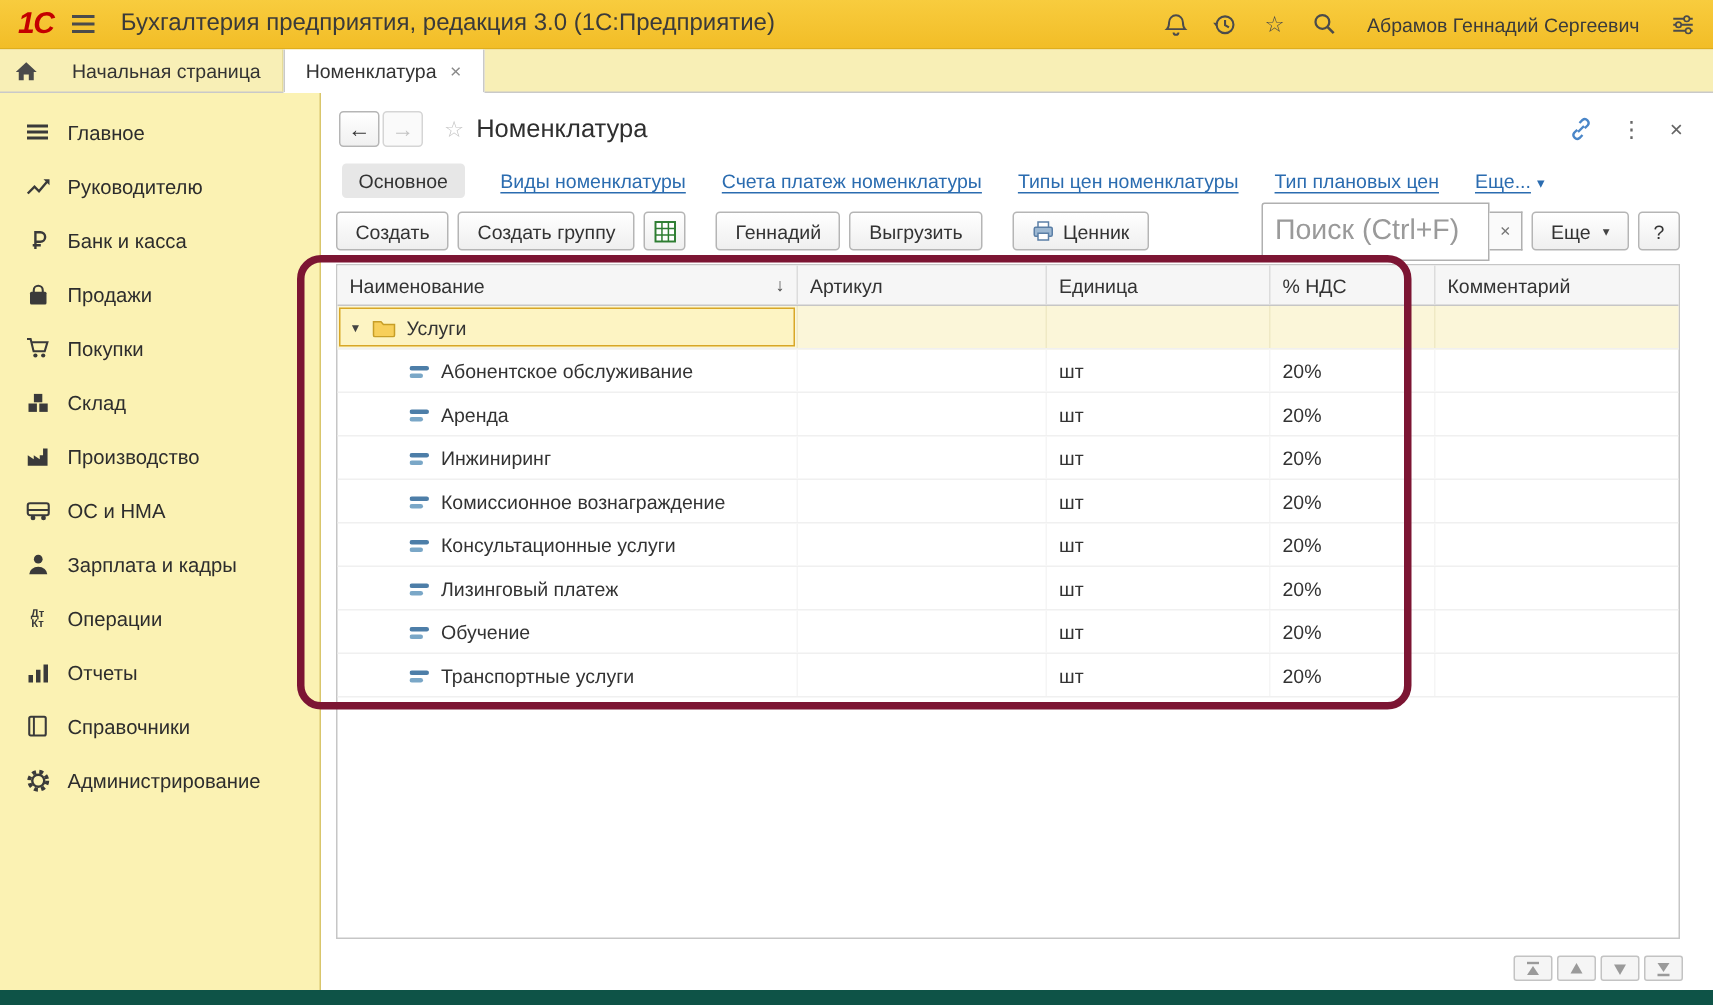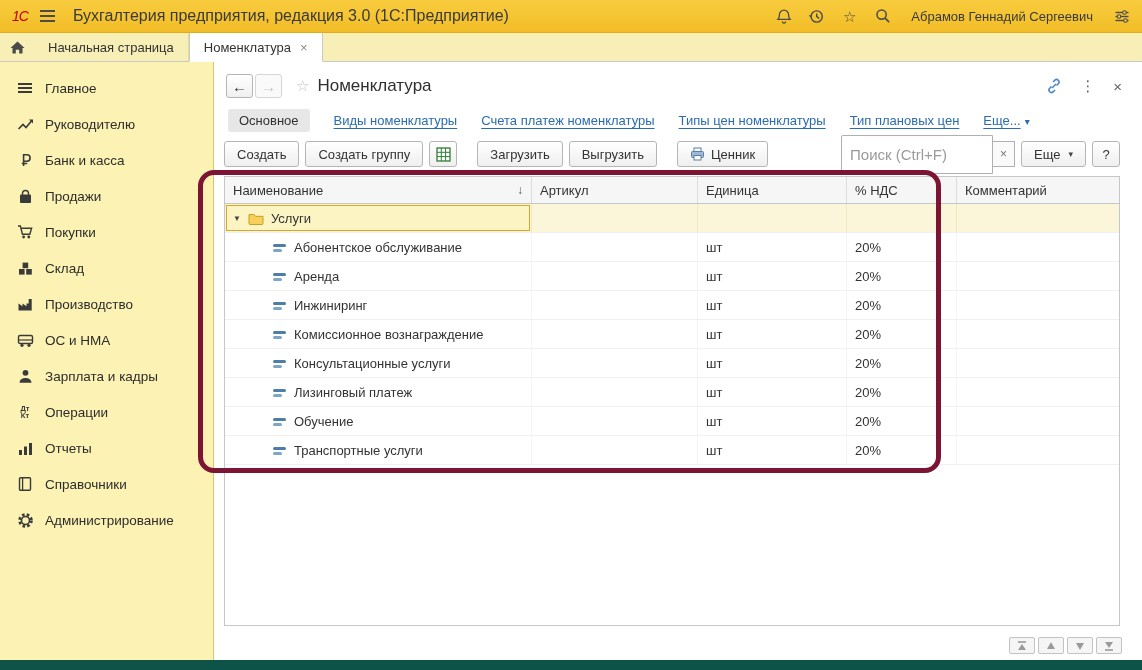--- a/index.html
+++ b/index.html
@@ -1,21 +1,21 @@
 <!DOCTYPE html>
 <html><head>
 <meta charset="utf-8">
 <style>
   * { margin:0; padding:0; box-sizing:border-box; }
   body { font-family:"Liberation Sans", sans-serif; background:#888; }
   .app { position:relative; width:1142px; height:670px; background:#fff; overflow:hidden; }
 
   
   .topbar { height:33px; background:linear-gradient(#f8cc3e,#f2bd27); display:flex; align-items:center; padding:0 12px; gap:12px; border-bottom:1px solid #dfae1d; }
-  .logo { font-weight:normal; font-size:14px; color:#c40000; font-style:italic; letter-spacing:-1px; }
+  .logo { font-weight:bold; font-size:20px; color:#c40000; font-style:italic; letter-spacing:-1px; }
   .bars i { display:block; width:15px; height:2px; background:#4b4b4b; margin:3px 0; }
   .top-title { font-size:16px; color:#3a3a3a; margin-left:6px; }
   .top-right { margin-left:auto; display:flex; align-items:center; gap:16px; }
   .top-ic { width:17px; height:17px; display:flex; align-items:center; justify-content:center; cursor:pointer; }
   .star-glyph { font-size:15px; color:#4b4b4b; line-height:1; }
   .user-name { font-size:13px; color:#3a3a3a; margin:0 4px; }
 
   
   .tabbar { height:29px; background:#f8efb6; border-bottom:1px solid #c9c9c9; display:flex; align-items:stretch; }
   .home-btn { width:34px; display:flex; align-items:center; justify-content:center; cursor:pointer; }
@@ -48,21 +48,21 @@
   .chip { background:#e7e7e7; border-radius:3px; padding:4px 11px; color:#333; cursor:pointer; }
   .navlink { color:#2b6cb0; text-decoration:underline; text-underline-offset:3px; cursor:pointer; }
   .navlink .caret { text-decoration:none; display:inline-block; margin-left:4px; font-size:10px; }
 
   
   .toolbar { display:flex; align-items:center; margin:8px 22px 0 10px; height:28px; gap:6px; }
   .tbtn { height:26px; padding:0 12px; font-size:13px; color:#333; background:linear-gradient(#fff,#efefef); border:1px solid #b5b5b5; border-radius:3px; display:flex; align-items:center; gap:6px; cursor:pointer; white-space:nowrap; }
   .tbtn.icon-only { width:28px; padding:0; justify-content:center; }
   .tb-gap { width:8px; }
   .search-wrap { margin-left:auto; display:flex; align-items:center; }
-  .search-input { width:152px; height:39px; border:1px solid #b0b0b0; border-radius:2px 0 0 2px; padding:0 8px; font-size:15px; color:#444; font-family:"Liberation Sans",sans-serif; }
+  .search-input { width:152px; height:39px; border:1px solid #b0b0b0; border-radius:2px 0 0 2px; padding:0 8px; font-size:19px; color:#444; font-family:"Liberation Sans",sans-serif; }
   .search-input::placeholder { color:#9a9a9a; }
   .search-clear { width:22px; height:26px; border:1px solid #b0b0b0; border-left:none; background:#fafafa; color:#777; font-size:12px; display:flex; align-items:center; justify-content:center; cursor:pointer; }
   .caret-sm { font-size:9px; color:#444; margin-left:2px; }
 
   
   .list-container { margin:8px 22px 0 10px; height:450px; border:1px solid #c6c6c6; background:#fff; }
   .thead { display:grid; grid-template-columns:307px 166px 149px 110px 1fr; height:27px; background:#f6f6f6; border-bottom:1px solid #c6c6c6; }
   .th { display:flex; align-items:center; justify-content:space-between; padding:0 8px; font-size:13px; color:#333; border-right:1px solid #dcdcdc; }
   .th:last-child { border-right:none; }
   .sort-ind { color:#555; font-size:12px; }
@@ -317,21 +317,21 @@
       <div class="toolbar">
         <span class="tbtn">Создать</span>
         <span class="tbtn">Создать группу</span>
         <span class="tbtn icon-only">
           <svg width="15" height="15" viewBox="0 0 15 15">
               <rect x="1" y="1" width="13" height="13" fill="#fff" stroke="#2e7d32" stroke-width="1.3"></rect>
               <path d="M1 5.3h13M1 9.6h13M5.3 1v13M9.6 1v13" stroke="#2e7d32" stroke-width="1"></path>
             </svg>
         </span>
         <span class="tb-gap"></span>
-        <span class="tbtn">Загрузить</span>
+        <span class="tbtn">Геннадий</span>
         <span class="tbtn">Выгрузить</span>
         <span class="tb-gap"></span>
         <span class="tbtn">
           <span class="item-icon">
             <svg width="15" height="14" viewBox="0 0 15 14">
                 <rect x="4" y="1" width="7" height="4" fill="#fff" stroke="#5b7fa6" stroke-width="1"></rect>
                 <rect x="1.5" y="4.5" width="12" height="6" rx="1" fill="#9db8d2" stroke="#5b7fa6" stroke-width="1"></rect>
                 <rect x="4" y="8.5" width="7" height="4.5" fill="#fff" stroke="#5b7fa6" stroke-width="1"></rect>
               </svg>
           </span>

